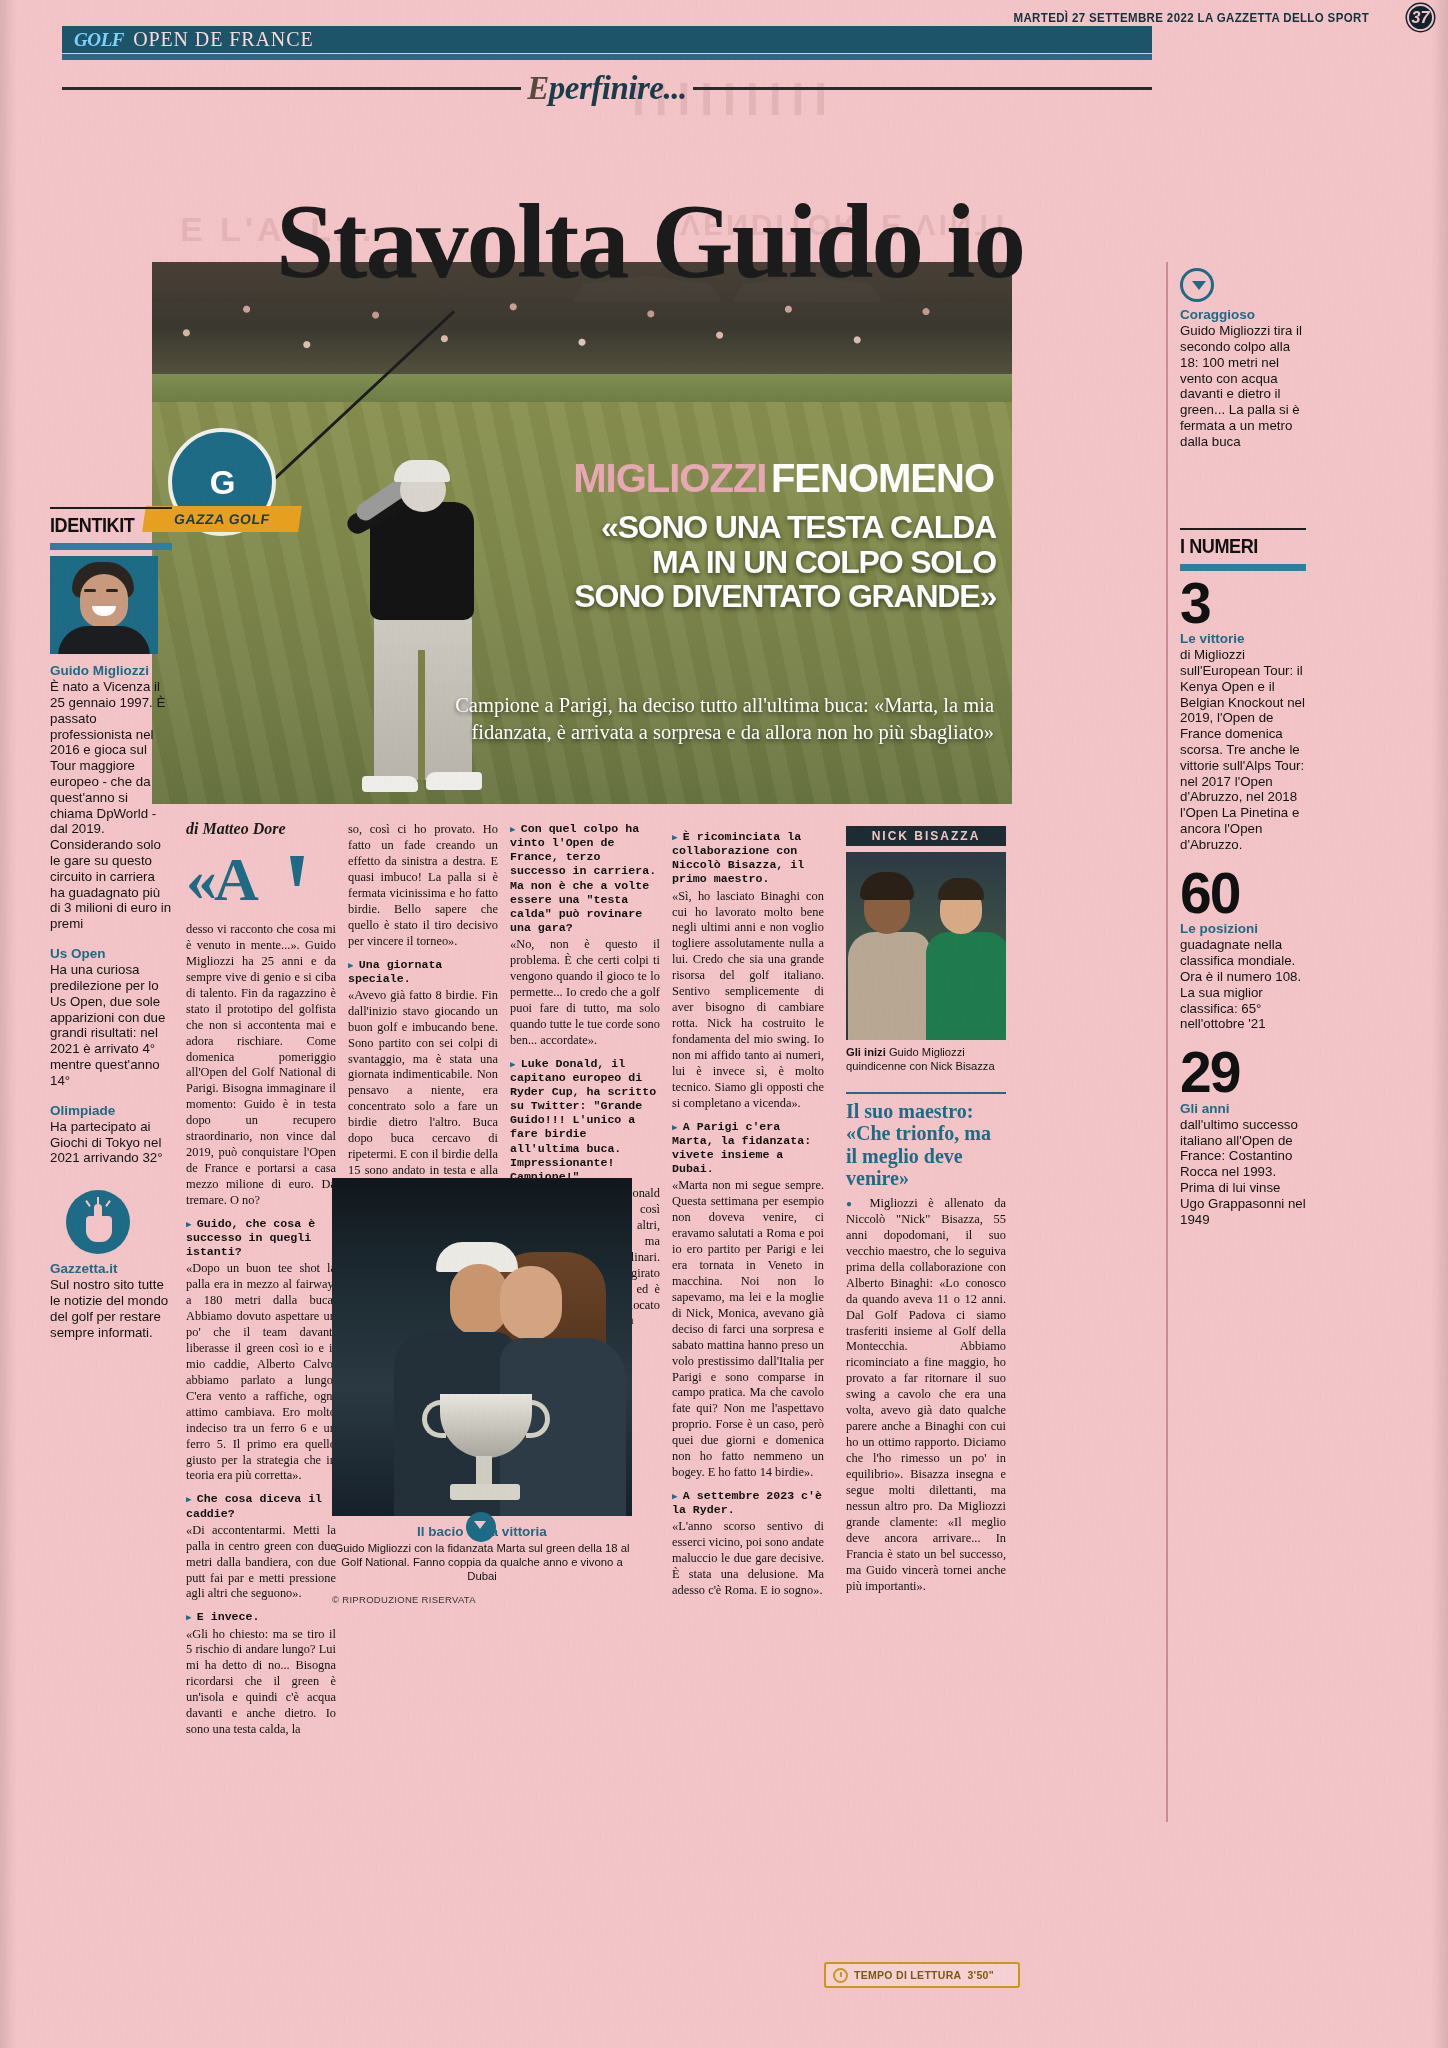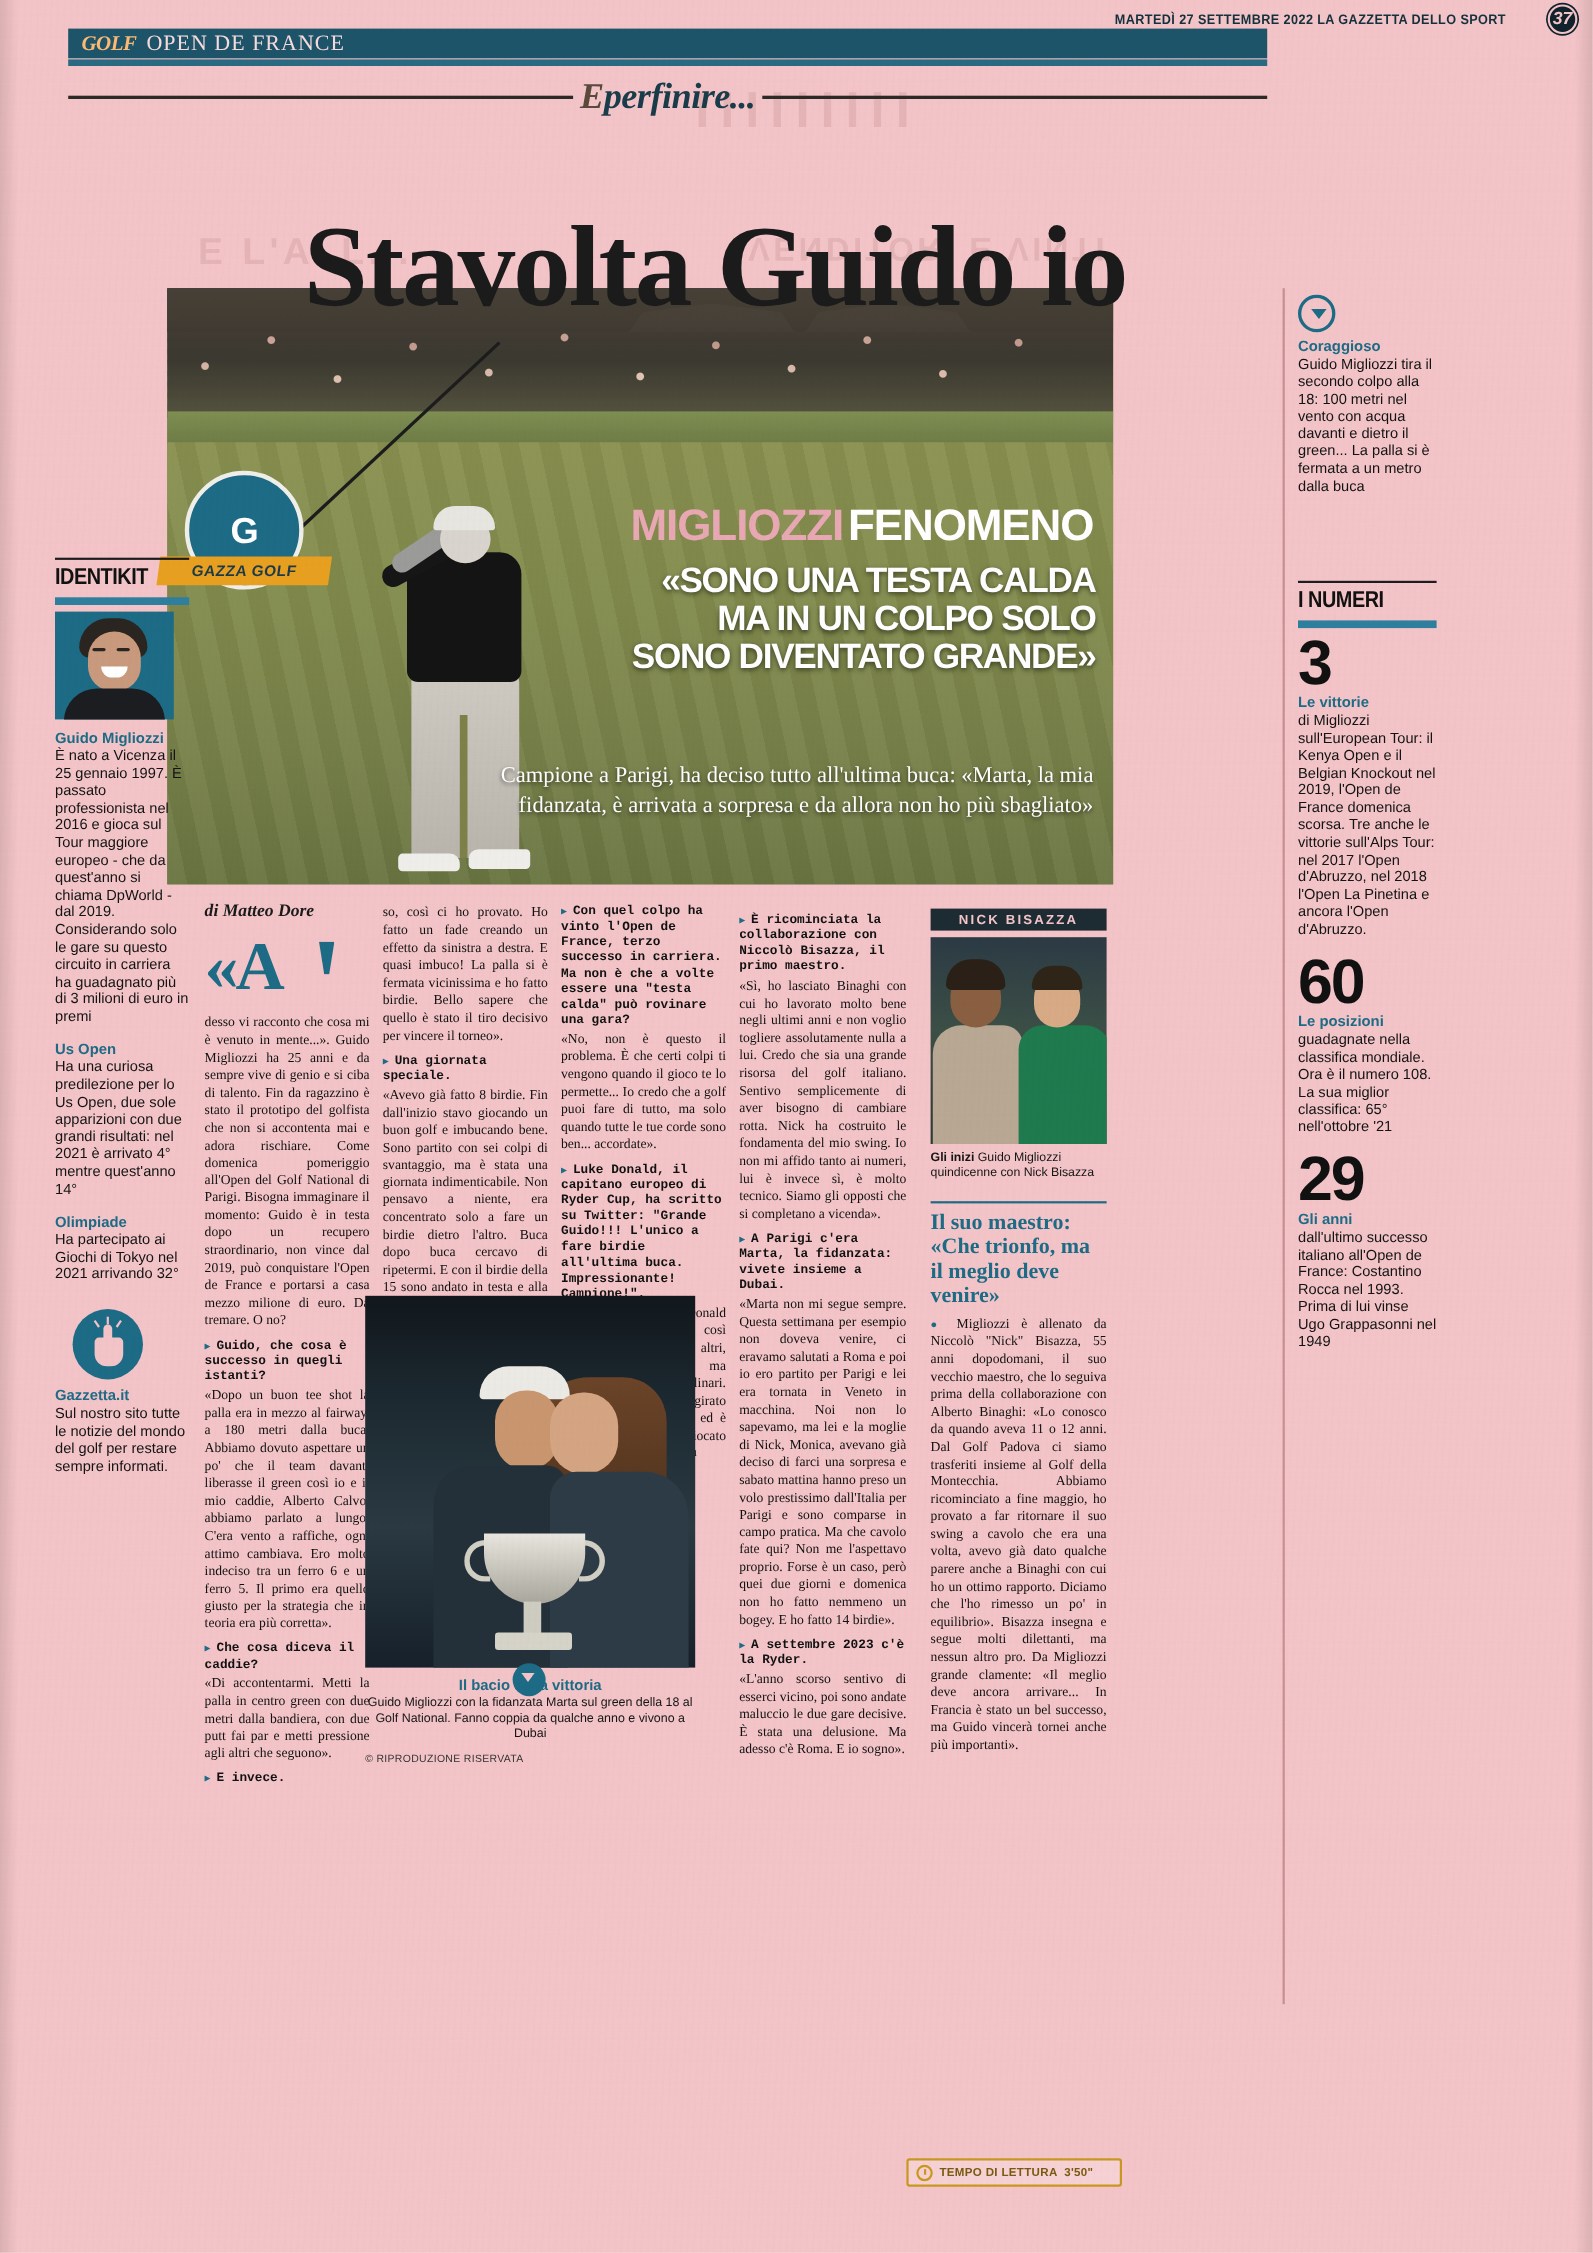--- a/index.html
+++ b/index.html
@@ -46,21 +46,21 @@
     border:2px solid #f4c5c8; box-shadow:0 0 0 1.5px #10232c;
   }
 
   
   .section-bar {
     position:absolute; left:62px; top:26px; width:1090px; height:27px;
     background:#1d5469; display:flex; align-items:center; padding-left:12px; gap:9px;
     z-index:12;
   }
   .section-golf {
-    color:#fdba74; font-weight:900; font-size:19px; letter-spacing:-.4px;
+    color:#7dd3fc; font-weight:900; font-size:19px; letter-spacing:-.4px;
     font-family:"Liberation Serif", serif; font-style:italic;
   }
   .section-sub {
     color:#f7dbdd; font-size:20px; letter-spacing:.9px;
     font-family:"Liberation Serif", serif;
   }
   .bar-underline {
     position:absolute; left:62px; top:54px; width:1090px; height:6px;
     background:#2a6a82; z-index:12;
   }
@@ -473,20 +473,21 @@
 
 <div class="cols">
 
   <div class="col" style="left:0; top:100px;">
     <p>desso vi racconto che cosa mi è venuto in mente...». Guido Migliozzi ha 25 anni e da sempre vive di genio e si ciba di talento. Fin da ragazzino è stato il prototipo del golfista che non si accontenta mai e adora rischiare. Come domenica pomeriggio all'Open del Golf National di Parigi. Bisogna immaginare il momento: Guido è in testa dopo un recupero straordinario, non vince dal 2019, può conquistare l'Open de France e portarsi a casa mezzo milione di euro. Da tremare. O no?</p>
     <div class="qh">Guido, che cosa è successo in quegli istanti?</div>
     <p>«Dopo un buon tee shot la palla era in mezzo al fairway, a 180 metri dalla buca. Abbiamo dovuto aspettare un po' che il team davanti liberasse il green così io e il mio caddie, Alberto Calvo, abbiamo parlato a lungo. C'era vento a raffiche, ogni attimo cambiava. Ero molto indeciso tra un ferro 6 e un ferro 5. Il primo era quello giusto per la strategia che in teoria era più corretta».</p>
     <div class="qh">Che cosa diceva il caddie?</div>
     <p>«Di accontentarmi. Metti la palla in centro green con due metri dalla bandiera, con due putt fai par e metti pressione agli altri che seguono».</p>
     <div class="qh">E invece.</div>
+    <p>«Gli ho chiesto: ma se tiro il 5 rischio di andare lungo? Lui mi ha detto di no... Bisogna ricordarsi che il green è un'isola e quindi c'è acqua davanti e anche dietro. Io sono una testa calda, la</p>
   </div>
 
   <div class="col" style="left:162px; top:0;">
     <p>so, così ci ho provato. Ho fatto un fade creando un effetto da sinistra a destra. E quasi imbuco! La palla si è fermata vicinissima e ho fatto birdie. Bello sapere che quello è stato il tiro decisivo per vincere il torneo».</p>
     <div class="qh">Una giornata speciale.</div>
     <p>«Avevo già fatto 8 birdie. Fin dall'inizio stavo giocando un buon golf e imbucando bene. Sono partito con sei colpi di svantaggio, ma è stata una giornata indimenticabile. Non pensavo a niente, era concentrato solo a fare un birdie dietro l'altro. Buca dopo buca cercavo di ripetermi. E con il birdie della 15 sono andato in testa e alla 18 ecco il capolavoro. Ho rivisto il video e anche i commentatori inglesi dicono che la cosa giusta è mettere la palla in centro green e poi chiudere in par. Ma a me piace rischiare».</p>
   </div>
 
   <div class="col" style="left:324px; top:0;">
     <div class="qh" style="margin-top:0;">Con quel colpo ha vinto l'Open de France, terzo successo in carriera. Ma non è che a volte essere una "testa calda" può rovinare una gara?</div>

